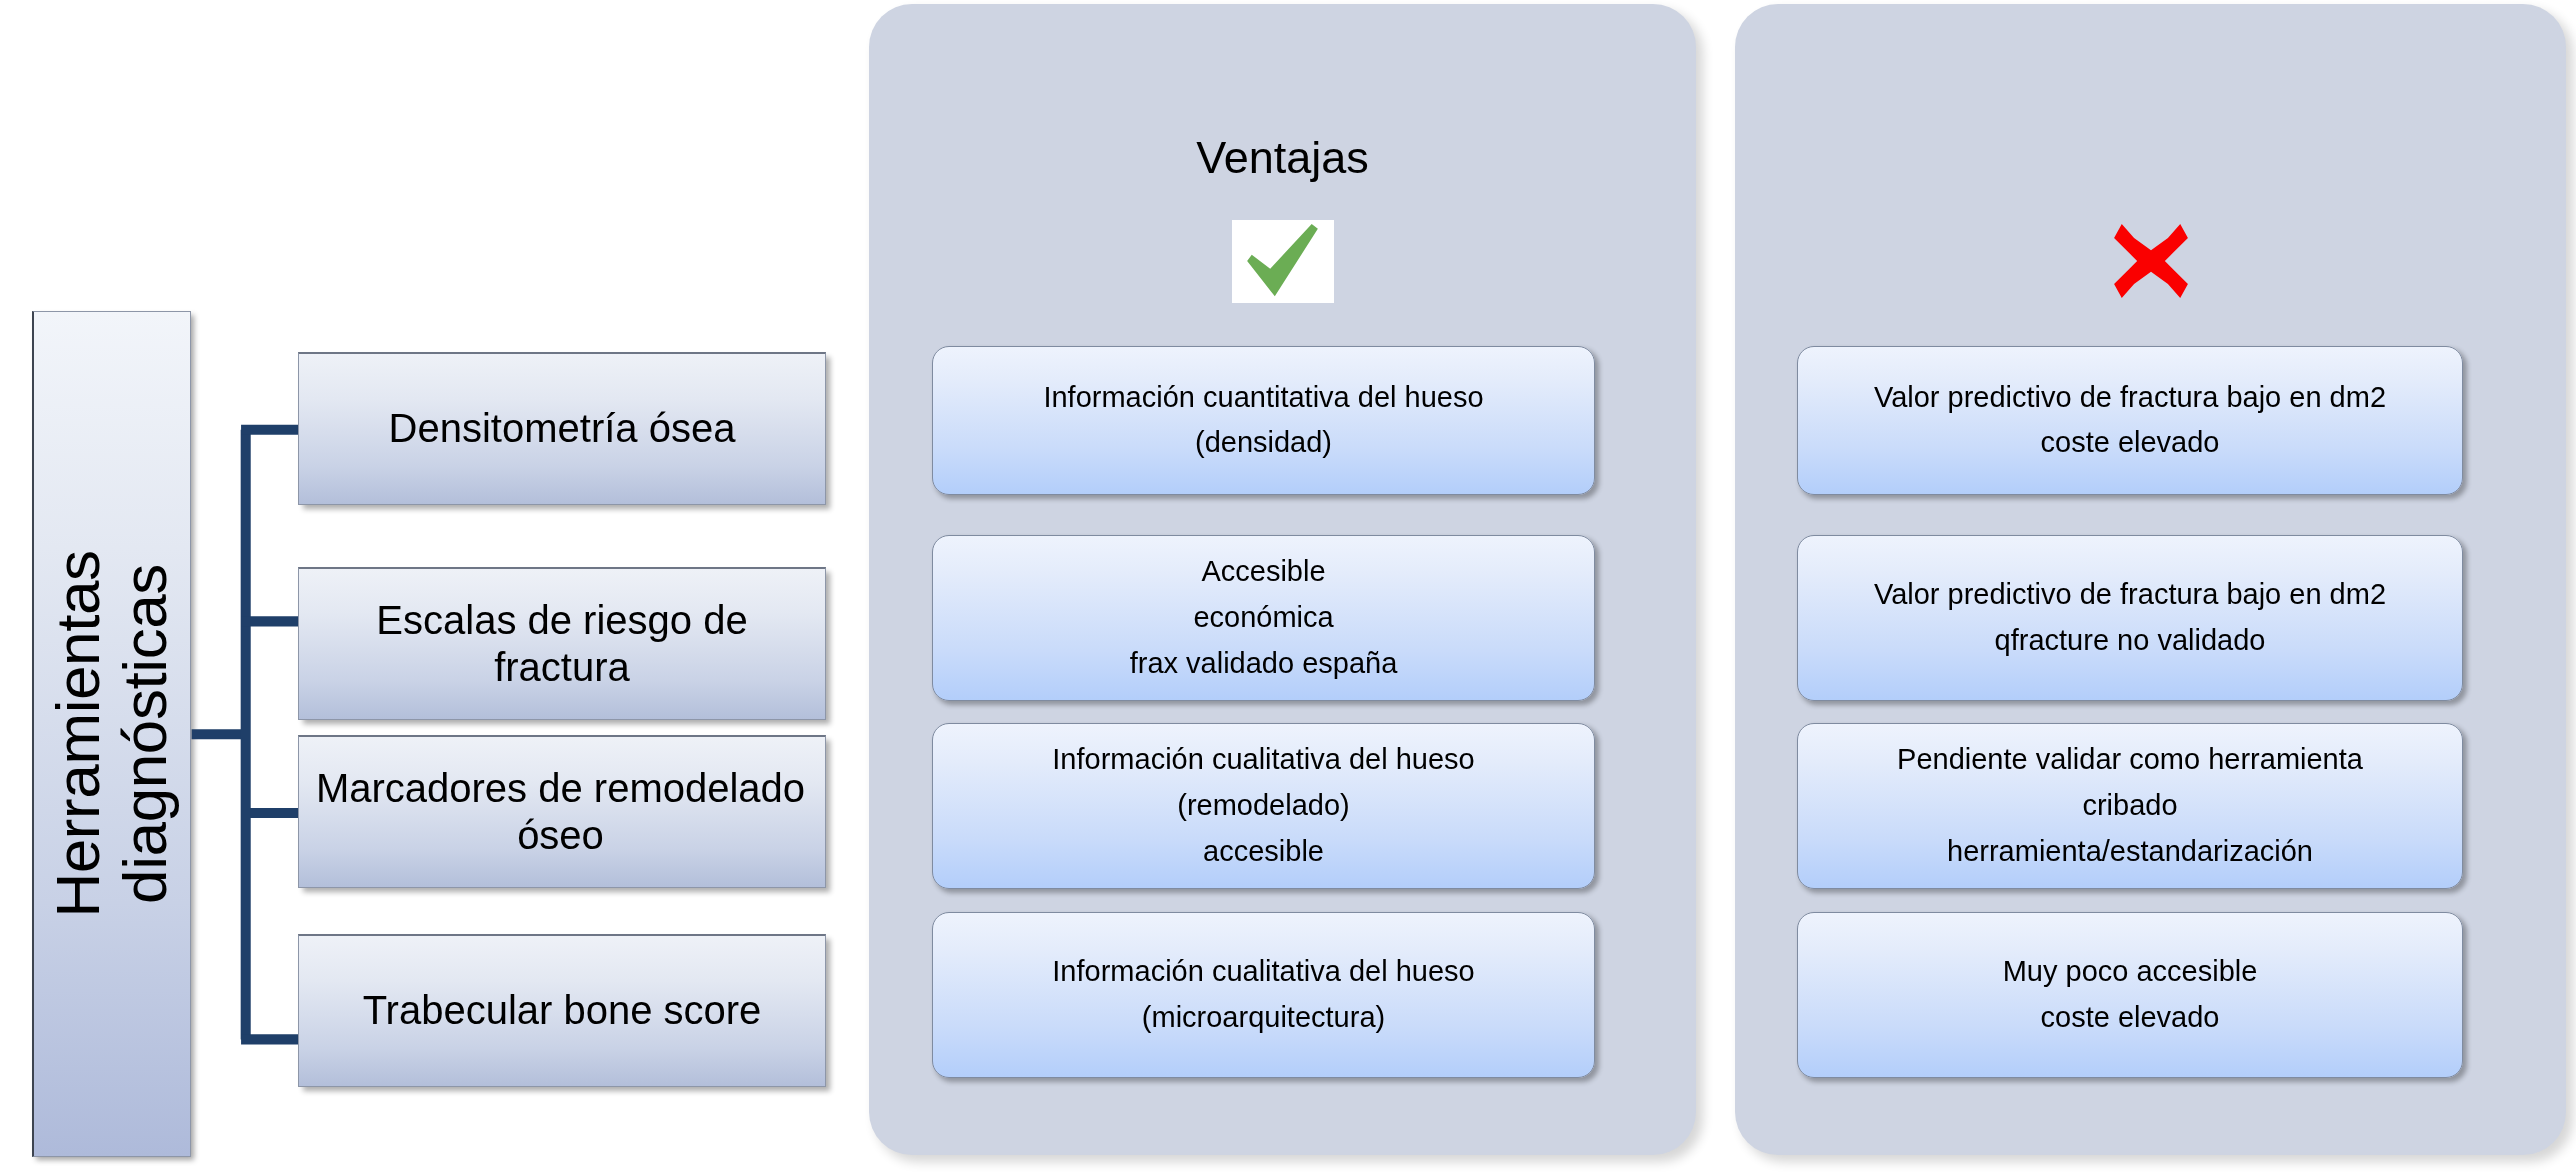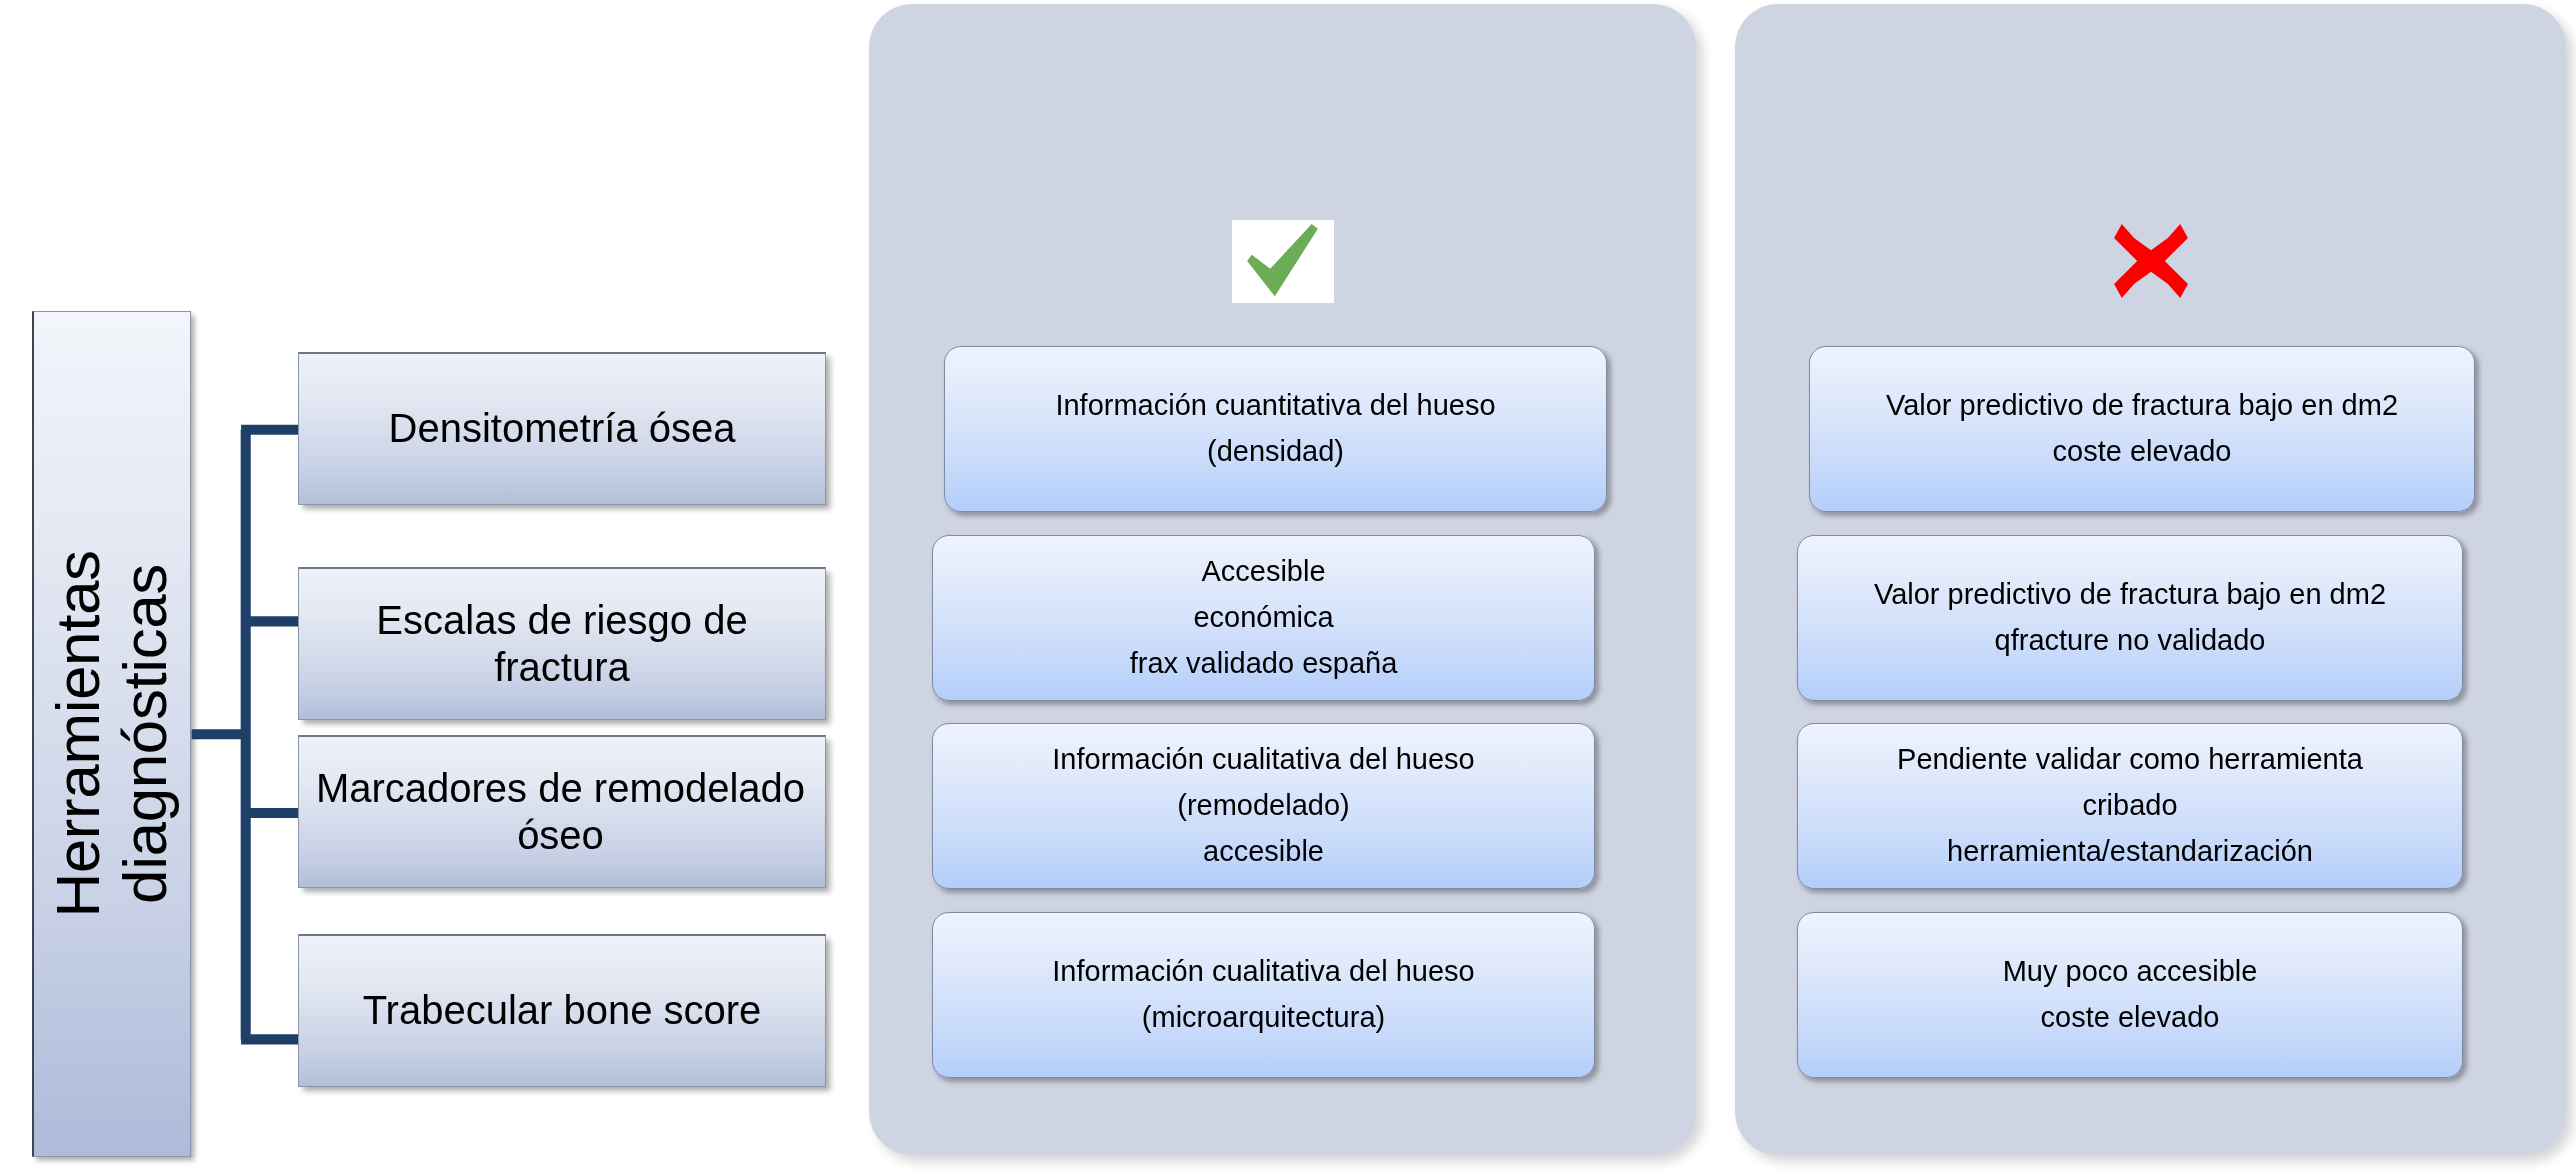--- a/index.html
+++ b/index.html
@@ -133,21 +133,21 @@
     flex-direction: column;
     align-items: center;
     justify-content: center;
     text-align: center;
     font-size: 29px;
     line-height: 1.58;
     padding: 0 15.5px;
   }
   .panel.ventajas .card { left: 63px; width: 663px; }
   .panel.inconvenientes .card { left: 62px; width: 666px; }
-  .card.c1 { top: 342px; height: 166px; margin-left: 12px; }
+  .card.c1 { top: 342px; height: 149px; }
   .card.c2 { top: 531px; height: 166px; }
   .card.c3 { top: 719px; height: 166px; }
   .card.c4 { top: 908px; height: 166px; }
   .card span { display: block; }
 </style>
 </head>
 <body>
 
 <div class="left-title-box">
   <div class="left-title-text">
@@ -169,20 +169,21 @@
     <line x1="312" y1="1345" x2="388" y2="1345"></line>
   </g>
 </svg>
 
 <div class="item-box b1">Densitometría ósea</div>
 <div class="item-box b2">Escalas de riesgo de fractura</div>
 <div class="item-box b3">Marcadores de remodelado óseo</div>
 <div class="item-box b4">Trabecular bone score</div>
 
 <div class="panel ventajas">
+  <div class="panel-title">Ventajas</div>
 
   <div class="panel-icon">
     <div class="check-badge">
       <svg width="83" height="80" viewBox="0 0 108 104">
         <path d="M8 52 L14 44 L38 62 L92 4 L100 10 L44 98 Z" fill="#6BAD54"></path>
       </svg>
     </div>
   </div>
 
   <div class="card c1">

